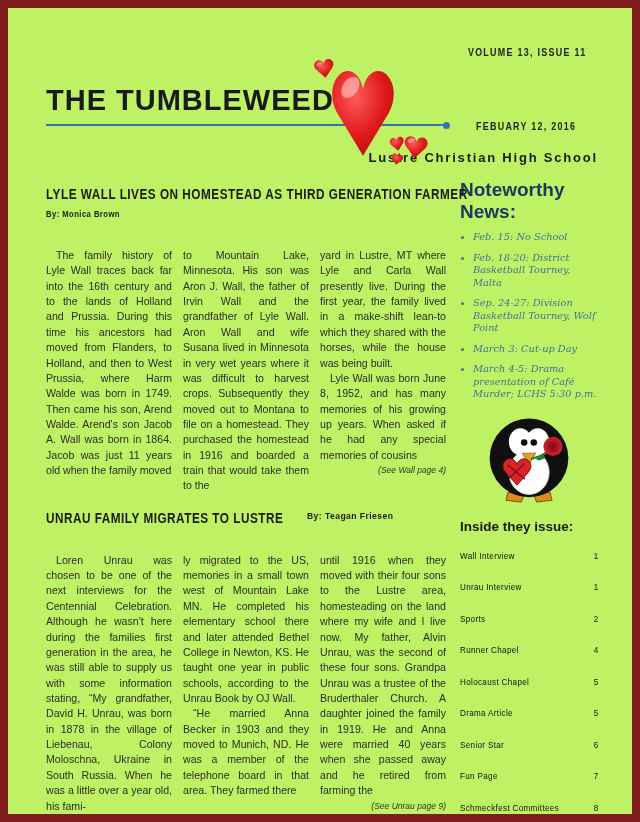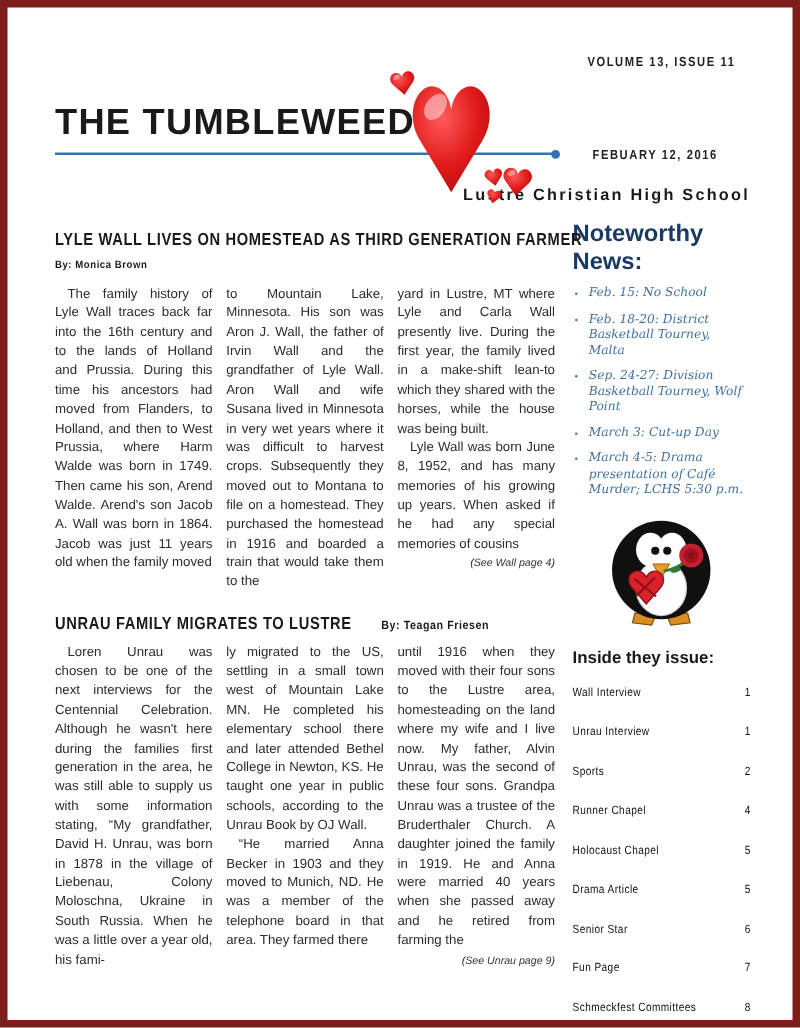--- a/index.html
+++ b/index.html
@@ -1,21 +1,21 @@
 <!DOCTYPE html>
 <html><head>
 <meta charset="utf-8">
 <style>
   * { margin:0; padding:0; box-sizing:border-box; }
   html,body { background:#888; }
   .page {
     position:relative;
     width:640px; height:822px;
-    background:#ffffff;
-    border:6px solid #7f1d1d;
+    background:#bef264;
+    border:8px solid #7f1d1d;
     font-family:"Liberation Sans", sans-serif;
     color:#222;
     overflow:hidden;
   }
   .inner { padding:34px 34px 0 38px; }
 
   
   .volume-row { text-align:right; padding-right:12px; height:16px; }
   .cond {
     display:inline-block;
@@ -46,31 +46,31 @@
   .articles { width:400px; }
   .sidebar { width:144px; margin-left:14px; }
 
   
   .headline {
     display:inline-block;
     font-size:14px; font-weight:700; color:#1a1a1a;
     transform:scaleX(0.84); transform-origin:0 50%;
     white-space:nowrap; letter-spacing:0.6px;
   }
-  .headline-row { display:flex; align-items:flex-end; white-space:nowrap; }
+  .headline-row { display:flex; align-items:flex-start; white-space:nowrap; }
   .byline {
     display:inline-block;
     font-size:8.5px; font-weight:600; color:#1a1a1a;
     transform:scaleX(0.9); transform-origin:0 50%;
     letter-spacing:0.5px; white-space:nowrap;
   }
   .byline-inline { margin-left:-22px; font-size:9.5px; }
   .article1 { margin-top:8px; }
   .article2 { margin-top:16px; }
-  .cols { display:flex; gap:11px; margin-top:9px;justify-content:center; }
+  .cols { display:flex; gap:11px; margin-top:27px;justify-content:center; }
   .col { flex:1; font-size:10.6px; line-height:1.45; text-align:justify; color:#2b2b2b; }
   .col p.indent { text-indent:10px; }
   .col p + p { margin-top:0; }
   .continuation {
     font-size:8.5px; font-style:italic; color:#333;
     text-align:right; margin-top:1px;
   }
 
   
   .news-title { font-size:19px; font-weight:700; color:#1B3A63; margin-top:2px; }
@@ -173,21 +173,21 @@
         <div class="article2">
           <div class="headline-row">
             <h2 class="headline">UNRAU FAMILY MIGRATES TO LUSTRE</h2>
             <span class="byline byline-inline">By: Teagan Friesen</span>
           </div>
           <div class="cols">
             <div class="col">
               <p class="indent">Loren Unrau was chosen to be one of the next interviews for the Centennial Celebration. Although he wasn't here during the families first generation in the area, he was still able to supply us with some information stating, “My grandfather, David H. Unrau, was born in 1878 in the village of Liebenau, Colony Moloschna, Ukraine in South Russia. When he was a little over a year old, his fami-</p>
             </div>
             <div class="col">
-              <p>ly migrated to the US, settling in a small town west of Mountain Lake MN. He completed his elementary school there and later attended Bethel College in Newton, KS. He taught one year in public schools, according to the Unrau Book by OJ Wall.</p>
+              <p>ly migrated to the US, memories in a small town west of Mountain Lake MN. He completed his elementary school there and later attended Bethel College in Newton, KS. He taught one year in public schools, according to the Unrau Book by OJ Wall.</p>
               <p class="indent">“He married Anna Becker in 1903 and they moved to Munich, ND. He was a member of the telephone board in that area. They farmed there</p>
             </div>
             <div class="col">
               <p>until 1916 when they moved with their four sons to the Lustre area, homesteading on the land where my wife and I live now. My father, Alvin Unrau, was the second of these four sons. Grandpa Unrau was a trustee of the Bruderthaler Church. A daughter joined the family in 1919. He and Anna were married 40 years when she passed away and he retired from farming the</p>
               <div class="continuation">(See Unrau page 9)</div>
             </div>
           </div>
         </div>
       </div>
 

